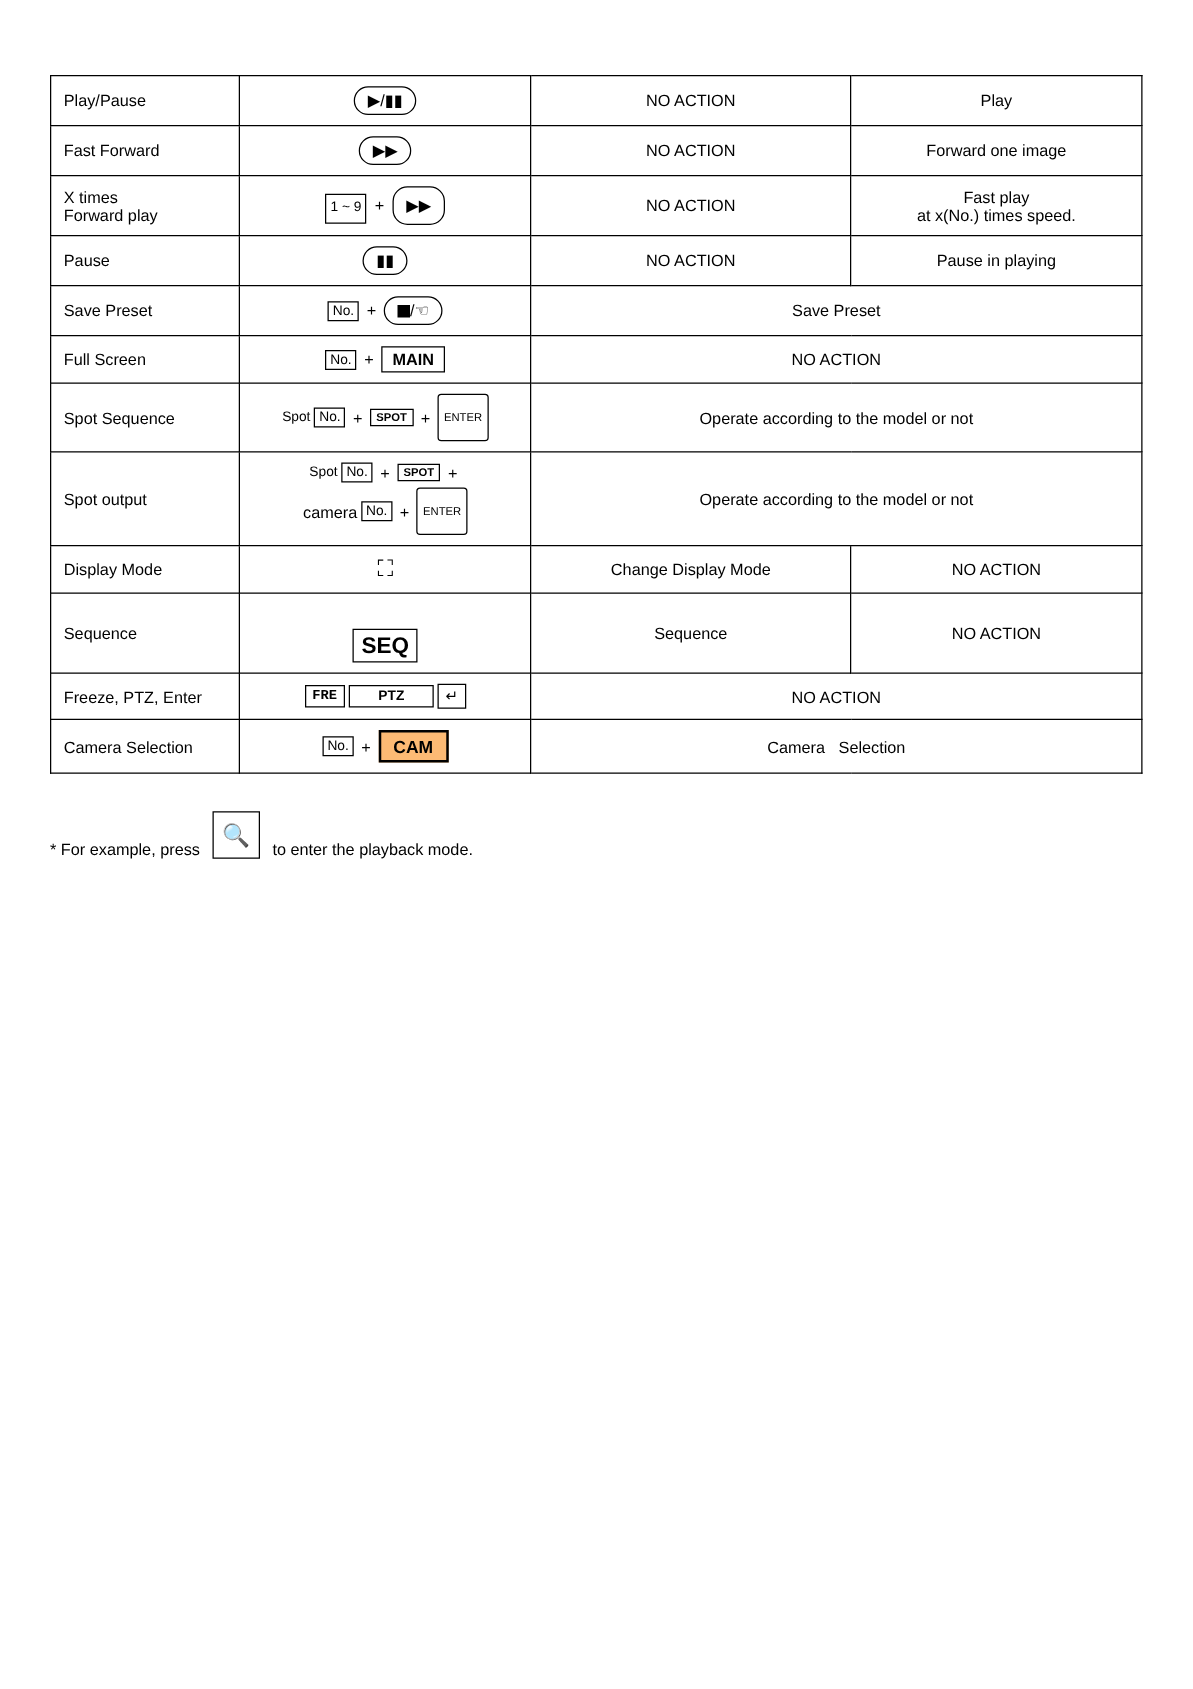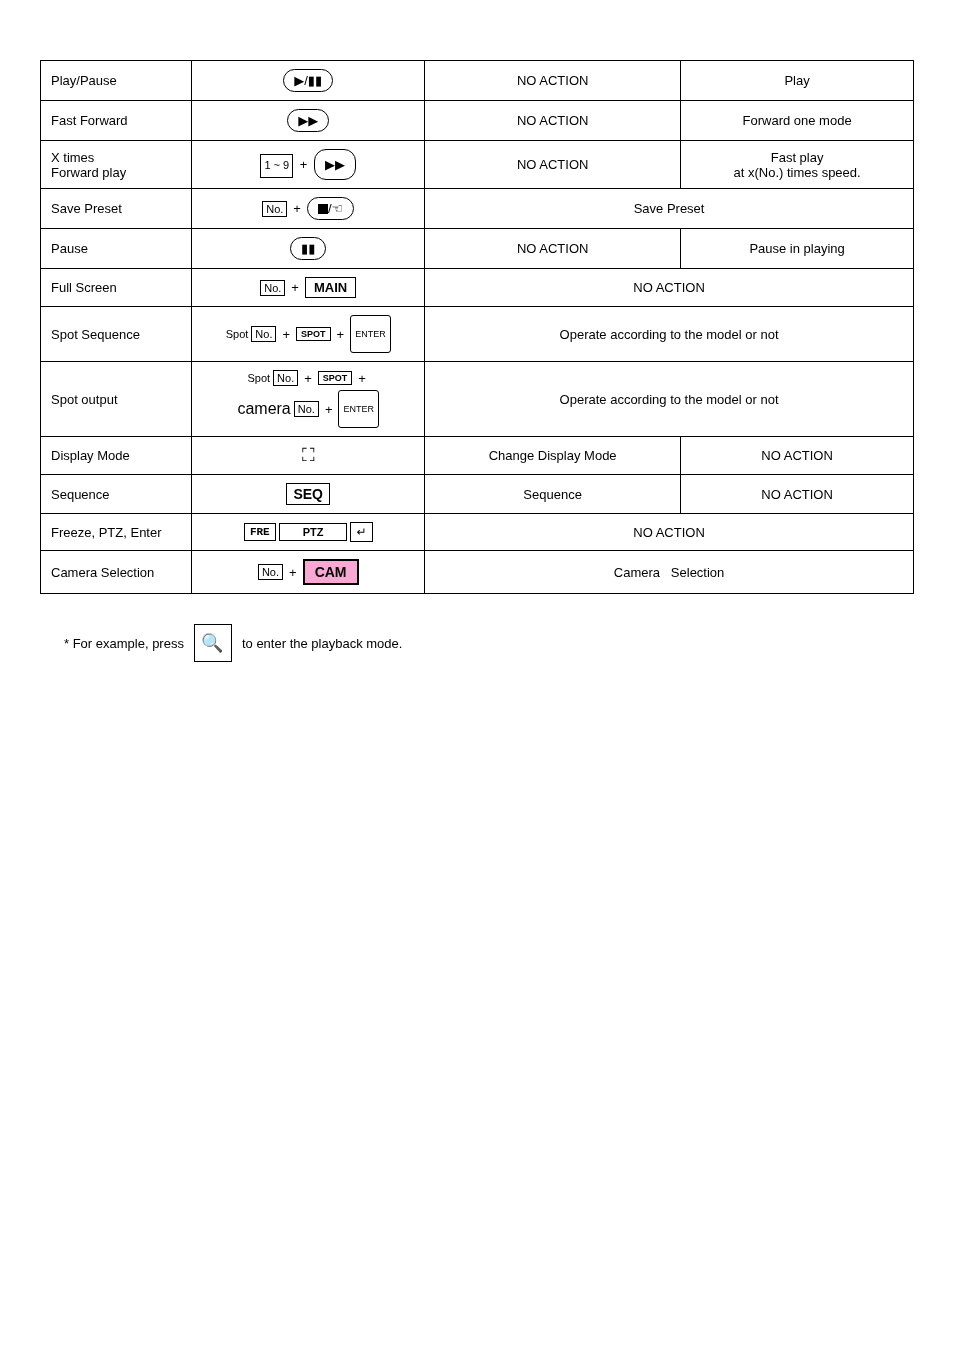--- a/index.html
+++ b/index.html
@@ -72,44 +72,44 @@
     }
 
     .key-cam {
       display: inline-flex;
       align-items: center;
       justify-content: center;
       border: 2px solid #000;
       padding: 3px 10px;
       font-size: 14px;
       font-weight: bold;
-      background: #f9a8d4;
+      background: #fdba74;
     }
 
     .key-seq {
       display: inline-flex;
       align-items: center;
       justify-content: center;
       border: 1.5px solid #000;
       padding: 2px 6px;
-      font-size: 14px;
-      font-weight: bold;
+      font-size: 18px;
+      font-weight: bold;
+      margin-top: 20px;
     }
 
     .icon-grid {
       font-size: 18px;
     }
 
     .footer-note {
       display: flex;
-      align-items: center;
+      align-items: flex-end;
       gap: 10px;
       margin-top: 10px;
       font-size: 13px;
-      margin-left: 24px;
     }
 
     .search-box {
       display: inline-flex;
       align-items: center;
       justify-content: center;
       border: 1.5px solid #000;
       width: 38px;
       height: 38px;
       font-size: 18px;
@@ -219,58 +219,58 @@
       <td>NO ACTION</td>
       <td>Play</td>
     </tr>
 
     <tr>
       <td>Fast Forward</td>
       <td>
         <span class="key-btn-round">▶▶</span>
       </td>
       <td>NO ACTION</td>
-      <td>Forward one mode</td>
+      <td>Forward one image</td>
     </tr>
 
     <tr>
       <td>X times<br>Forward play</td>
       <td>
         <span class="col-keycomb">
           <span class="no-box">1 ~ 9</span>
           <span class="plus-sign">+</span>
           <span class="key-btn-round">▶▶</span>
         </span>
       </td>
       <td>NO ACTION</td>
       <td>Fast play<br>at x(No.) times speed.</td>
     </tr>
 
+
+    <tr>
+      <td>Pause</td>
+      <td>
+        <span class="key-btn-round">▮▮</span>
+      </td>
+      <td>NO ACTION</td>
+      <td>Pause in playing</td>
+    </tr>
 
     <tr>
       <td>Save Preset</td>
       <td>
         <div class="sub-row">
           <span class="no-box">No.</span>
           <span class="plus-sign">+</span>
           <span class="key-btn-round">
             <span class="record-icon"></span>/☜
           </span>
         </div>
       </td>
       <td colspan="2" style="text-align:center;">Save Preset</td>
-    </tr>
-
-    <tr>
-      <td>Pause</td>
-      <td>
-        <span class="key-btn-round">▮▮</span>
-      </td>
-      <td>NO ACTION</td>
-      <td>Pause in playing</td>
     </tr>
 
     <tr>
       <td>Full Screen</td>
       <td>
         <div class="sub-row">
           <span class="no-box">No.</span>
           <span class="plus-sign">+</span>
           <span class="key-main">
               <strong>MAIN</strong>
@@ -300,21 +300,21 @@
       <td>
         <div style="display:flex;flex-direction:column;align-items:center;gap:4px;">
           <div class="sub-row">
             <span style="font-size:11px;">Spot</span>
             <span class="no-box">No.</span>
             <span class="plus-sign">+</span>
             <span class="key-spot">SPOT</span>
             <span class="plus-sign">+</span>
           </div>
           <div class="sub-row">
-            <span style="font-size:16px;">camera</span>
+            <span style="font-size:13px;">camera</span>
             <span class="no-box">No.</span>
             <span class="plus-sign">+</span>
             <span class="key-enter-small">ENTER</span>
           </div>
         </div>
       </td>
       <td colspan="2" style="text-align:center;">Operate according to the model or not</td>
     </tr>
 
     <tr>

